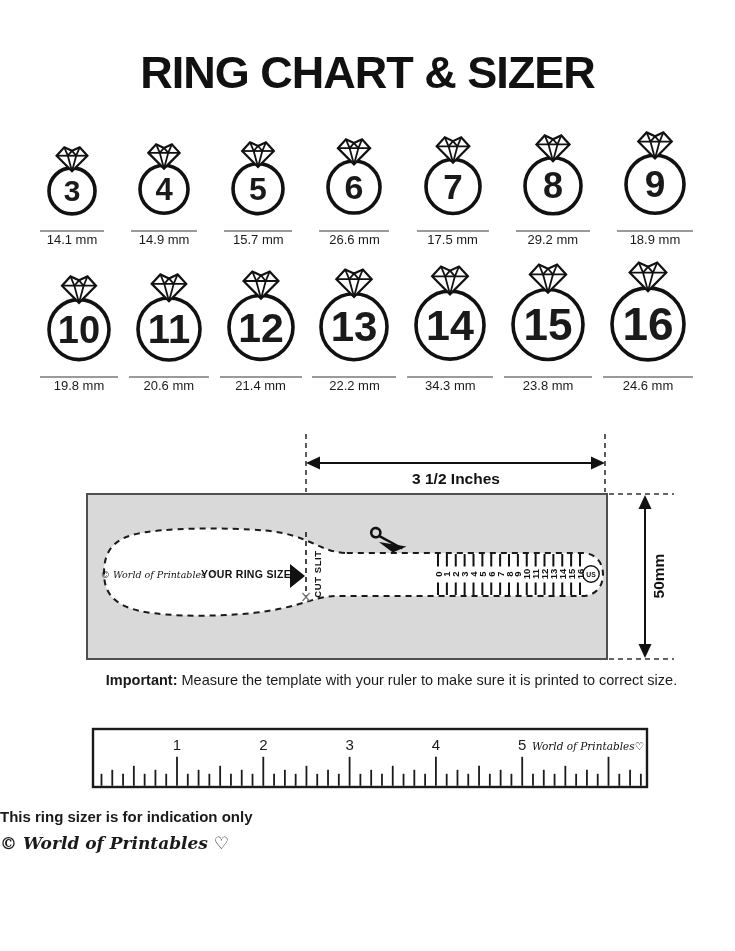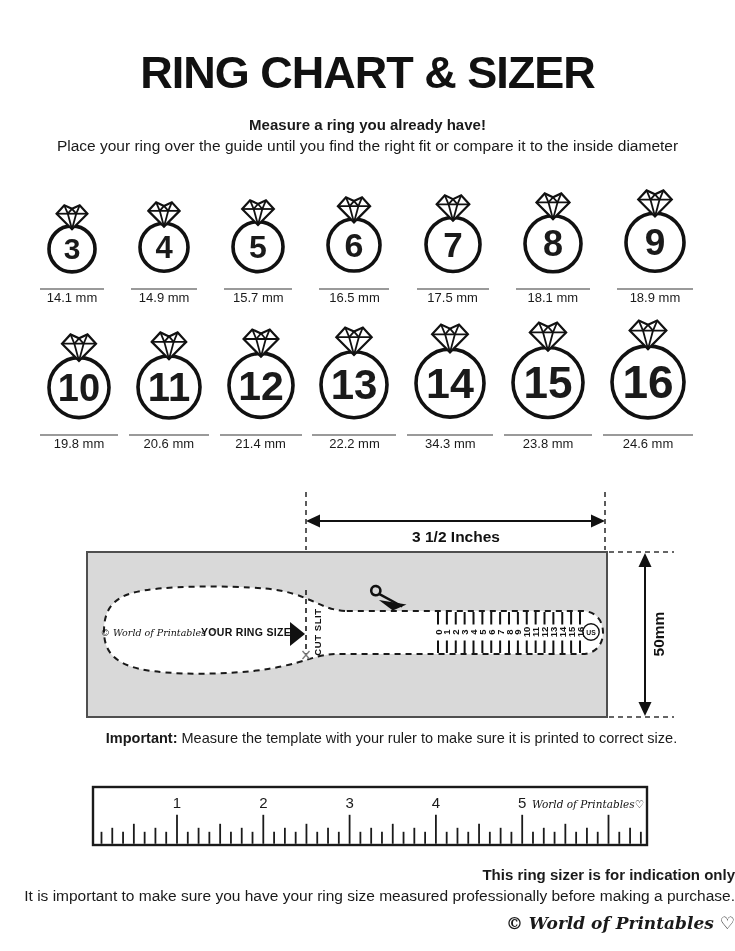--- a/index.html
+++ b/index.html
@@ -17,37 +17,33 @@
   .ring-item{display:flex;flex-direction:column;align-items:center;}
   .ring-underline{height:2px;background:#9a9a9a;margin-top:11px;}
   .ring-mm{font-size:13px;color:#1a1a1a;white-space:nowrap;}
 
   .sizer-svg{display:block;margin-top:28px;}
   .important-line{margin-top:4px;text-align:center;font-size:14.5px;line-height:20px;padding-left:48px;}
   .important-line b{font-weight:bold;}
 
   .ruler-svg{display:block;margin-top:32px;}
 
-  .footer{margin-top:10px;text-align:right;margin-left:16px;}
+  .footer{margin-top:10px;text-align:left;}
   .footer-bold{font-size:15px;font-weight:bold;line-height:20px;}
   .footer-line{font-size:15.5px;line-height:22px;}
   .footer-brand{margin-top:6px;font-family:"DejaVu Serif",serif;font-style:italic;font-weight:bold;font-size:17px;}
   .script{font-family:"DejaVu Serif",serif;font-style:italic;}
 </style>
 </head>
 <body>
 
 <div class="page">
 
   <div class="title">RING CHART &amp; SIZER</div>
 
-  <div class="subtitle-wrap">
-    <div class="subtitle-bold">Measure a ring you already have!</div>
-    <div class="subtitle">Place your ring over the guide until you find the right fit or compare it to the inside diameter</div>
-  </div>
 
   <div class="ring-row row-1" id="ring-row-0">
       <div class="ring-item">
         <svg width="60" height="75" viewBox="0 0 60 75">
           <circle cx="30" cy="46.9" r="23" fill="none" stroke="#111" stroke-width="3.6"></circle>
           <g transform="translate(12.5,2) scale(0.35,0.32375)" stroke="#111" fill="none">
             <path d="M6,30 L28,4 L50,15 L72,4 L94,30 L50,78 Z" vector-effect="non-scaling-stroke" stroke-width="2.2" fill="#fff"></path>
             <line x1="6" y1="30" x2="94" y2="30" vector-effect="non-scaling-stroke" stroke-width="1.8"></line>
             <line x1="28" y1="4" x2="38" y2="30" vector-effect="non-scaling-stroke" stroke-width="1.8"></line>
             <line x1="50" y1="15" x2="38" y2="30" vector-effect="non-scaling-stroke" stroke-width="1.8"></line>
@@ -106,21 +102,21 @@
             <line x1="28" y1="4" x2="38" y2="30" vector-effect="non-scaling-stroke" stroke-width="1.8"></line>
             <line x1="50" y1="15" x2="38" y2="30" vector-effect="non-scaling-stroke" stroke-width="1.8"></line>
             <line x1="50" y1="15" x2="62" y2="30" vector-effect="non-scaling-stroke" stroke-width="1.8"></line>
             <line x1="72" y1="4" x2="62" y2="30" vector-effect="non-scaling-stroke" stroke-width="1.8"></line>
             <line x1="38" y1="30" x2="50" y2="78" vector-effect="non-scaling-stroke" stroke-width="1.8"></line>
             <line x1="62" y1="30" x2="50" y2="78" vector-effect="non-scaling-stroke" stroke-width="1.8"></line>
           </g>
           <text x="33" y="62.8144" text-anchor="middle" font-size="34" font-weight="600" fill="#1a1a1a">6</text>
         </svg>
         <div class="ring-underline" style="width: 70px;"></div>
-        <div class="ring-mm">16.5 mm</div>
+        <div class="ring-mm">26.6 mm</div>
       </div>
       <div class="ring-item">
         <svg width="68" height="85" viewBox="0 0 68 85">
           <circle cx="34" cy="52.4392" r="27" fill="none" stroke="#111" stroke-width="3.6"></circle>
           <g transform="translate(15.46,2) scale(0.37079999999999996,0.34299)" stroke="#111" fill="none">
             <path d="M6,30 L28,4 L50,15 L72,4 L94,30 L50,78 Z" vector-effect="non-scaling-stroke" stroke-width="2.2" fill="#fff"></path>
             <line x1="6" y1="30" x2="94" y2="30" vector-effect="non-scaling-stroke" stroke-width="1.8"></line>
             <line x1="28" y1="4" x2="38" y2="30" vector-effect="non-scaling-stroke" stroke-width="1.8"></line>
             <line x1="50" y1="15" x2="38" y2="30" vector-effect="non-scaling-stroke" stroke-width="1.8"></line>
             <line x1="50" y1="15" x2="62" y2="30" vector-effect="non-scaling-stroke" stroke-width="1.8"></line>
@@ -142,21 +138,21 @@
             <line x1="28" y1="4" x2="38" y2="30" vector-effect="non-scaling-stroke" stroke-width="1.8"></line>
             <line x1="50" y1="15" x2="38" y2="30" vector-effect="non-scaling-stroke" stroke-width="1.8"></line>
             <line x1="50" y1="15" x2="62" y2="30" vector-effect="non-scaling-stroke" stroke-width="1.8"></line>
             <line x1="72" y1="4" x2="62" y2="30" vector-effect="non-scaling-stroke" stroke-width="1.8"></line>
             <line x1="38" y1="30" x2="50" y2="78" vector-effect="non-scaling-stroke" stroke-width="1.8"></line>
             <line x1="62" y1="30" x2="50" y2="78" vector-effect="non-scaling-stroke" stroke-width="1.8"></line>
           </g>
           <text x="35" y="66.42399999999999" text-anchor="middle" font-size="36" font-weight="600" fill="#1a1a1a">8</text>
         </svg>
         <div class="ring-underline" style="width: 74px;"></div>
-        <div class="ring-mm">18.1 mm</div>
+        <div class="ring-mm">29.2 mm</div>
       </div>
       <div class="ring-item">
         <svg width="72" height="90" viewBox="0 0 72 90">
           <circle cx="36" cy="55.208800000000004" r="29" fill="none" stroke="#111" stroke-width="3.6"></circle>
           <g transform="translate(16.939999999999998,2) scale(0.38120000000000004,0.35261000000000003)" stroke="#111" fill="none">
             <path d="M6,30 L28,4 L50,15 L72,4 L94,30 L50,78 Z" vector-effect="non-scaling-stroke" stroke-width="2.2" fill="#fff"></path>
             <line x1="6" y1="30" x2="94" y2="30" vector-effect="non-scaling-stroke" stroke-width="1.8"></line>
             <line x1="28" y1="4" x2="38" y2="30" vector-effect="non-scaling-stroke" stroke-width="1.8"></line>
             <line x1="50" y1="15" x2="38" y2="30" vector-effect="non-scaling-stroke" stroke-width="1.8"></line>
             <line x1="50" y1="15" x2="62" y2="30" vector-effect="non-scaling-stroke" stroke-width="1.8"></line>
@@ -475,17 +471,16 @@
         <text x="349.59999999999997" y="28" text-anchor="middle" font-size="15" fill="#1a1a1a">3</text>
         <text x="435.9" y="28" text-anchor="middle" font-size="15" fill="#1a1a1a">4</text>
         <text x="522.2" y="28" text-anchor="middle" font-size="15" fill="#1a1a1a">5</text>
         <text x="608.5" y="28" text-anchor="middle" font-size="15" fill="#1a1a1a"></text>
       </g>
     <text x="588" y="28" text-anchor="middle" font-size="10.5" font-style="italic" font-family="DejaVu Serif, serif" fill="#111">World of Printables♡</text>
   </svg>
 
   <div class="footer">
     <div class="footer-bold">This ring sizer is for indication only</div>
-    <div class="footer-line">It is important to make sure you have your ring size measured professionally before making a purchase.</div>
     <div class="footer-brand">© World of Printables ♡</div>
   </div>
 
 </div>
 
 </body></html>

